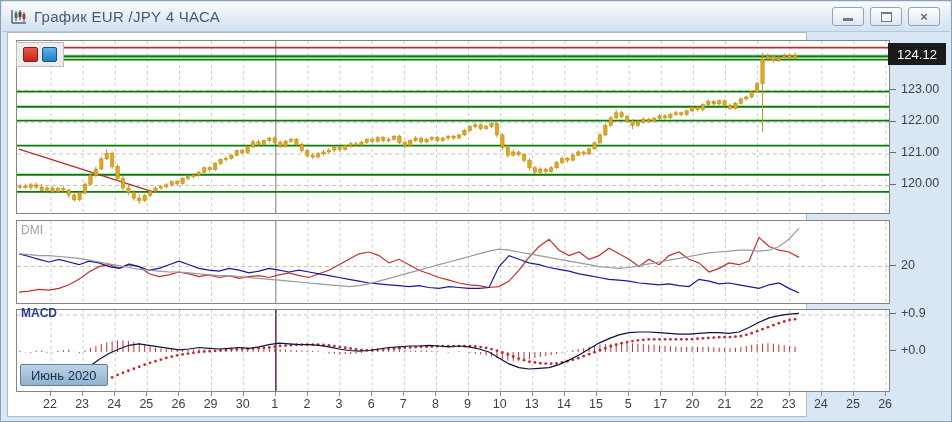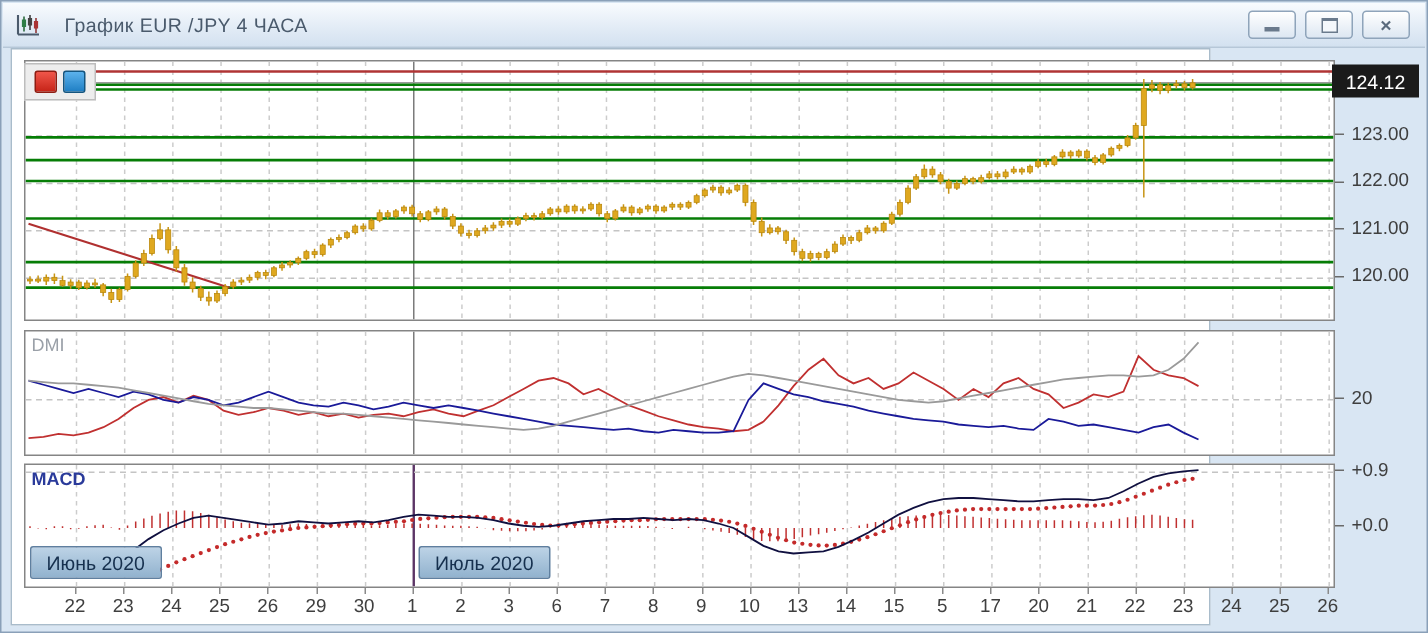--- a/index.html
+++ b/index.html
@@ -1,19 +1,19 @@
 <!DOCTYPE html>
 <html><head>
 <meta charset="utf-8">
 <style>
   html,body{margin:0;padding:0;background:#eef3f8;font-family:"Liberation Sans",sans-serif;}
   #window{position:relative;width:952px;height:422px;background:#d9e6f3;border:1px solid #8aa0b8;box-sizing:border-box;overflow:hidden;}
   #titlebar{position:absolute;left:1px;top:1px;right:1px;height:30px;display:flex;align-items:center;padding-left:8px;
     background:linear-gradient(#f8fbfe,#e3ecf6 55%,#d3e1f0);border-bottom:1px solid #b6c7d8;box-sizing:border-box;}
-  #title-text{font-size:13px;color:#4a5a6c;margin-left:15px;letter-spacing:.3px;}
+  #title-text{font-size:15px;color:#4a5a6c;margin-left:6px;letter-spacing:.3px;}
   #win-buttons{margin-left:auto;margin-right:10px;display:flex;gap:6px;}
   .win-btn{width:30px;height:17px;border:1px solid #8fa4ba;border-radius:3px;background:linear-gradient(#ffffff,#dde7f2);
     display:flex;align-items:center;justify-content:center;color:#5a6a7c;font-size:12px;line-height:1;cursor:default;}
   .min-glyph{display:block;width:10px;height:3px;background:#6a7a8c;margin-top:6px;}
   .res-glyph{display:block;width:9px;height:7px;border:1px solid #6a7a8c;border-top-width:2px;background:#f4f8fc;}
   .close-glyph{font-weight:bold;font-size:13px;color:#5a6a7c;}
   #content{position:absolute;left:6px;top:31px;width:800px;height:385px;background:#ffffff;border:1px solid #a9bccb;box-sizing:border-box;}
   .panel{position:absolute;left:8px;width:874px;border:1px solid #858585;box-sizing:border-box;background:#fff;}
   #main-panel{top:7px;height:174px;}
   #dmi-panel{top:187px;height:84px;}
@@ -23,21 +23,21 @@
     display:flex;align-items:center;justify-content:center;gap:4px;z-index:5;}
   .sq{width:13px;height:13px;border-radius:2px;}
   .sq-red{background:linear-gradient(#f0564a,#c62418);border:1px solid #8d1d12;}
   .sq-blue{background:linear-gradient(#5cb2ec,#1f7fc4);border:1px solid #14557f;}
   #price-box{position:absolute;left:880px;top:10px;width:58px;height:22px;background:#1b1b1b;color:#ffffff;
     font-size:13px;display:flex;align-items:center;justify-content:center;z-index:6;}
   .axis-label{position:absolute;font-size:12.5px;color:#3f3f3f;white-space:nowrap;}
   .axis-tick{position:absolute;width:6px;height:1px;background:#6a6a6a;}
   .pane-label{position:absolute;font-size:12px;z-index:4;}
   #dmi-label{left:13px;top:190px;color:#9aa0a8;}
-  #macd-label{left:13px;top:279px;color:#2a3a9a;font-weight:bold;}
+  #macd-label{left:13px;top:273px;color:#2a3a9a;font-weight:bold;}
   .month-badge{position:absolute;top:331px;height:20px;padding:0 10px;display:flex;align-items:center;z-index:7;
     background:linear-gradient(#bdd3e6,#91b2ce);border:1px solid #5f7f9f;border-radius:2px;
     color:#16304e;font-size:13px;white-space:nowrap;}
   #x-axis{position:absolute;left:0;top:359px;width:940px;height:24px;text-align:center;}
   .x-label{position:absolute;top:5px;transform:translateX(-50%);font-size:12.5px;color:#3f3f3f;}
   .x-tick{position:absolute;top:0;width:1px;height:4px;background:#8a8a8a;}
 </style>
 </head>
 <body>
 
@@ -755,21 +755,20 @@
             <circle cx="761.7999999999986" cy="13.129120879121384" r="1.4" fill="#c42a2a"></circle>
             <circle cx="767.2199999999985" cy="11.50615384615429" r="1.4" fill="#c42a2a"></circle>
             <circle cx="772.6399999999985" cy="9.99296703296725" r="1.4" fill="#c42a2a"></circle>
             <circle cx="778.0599999999985" cy="9.188901098901312" r="1.4" fill="#c42a2a"></circle>
           </g>
           <polyline points="72,56.8 82,49.4 92,43.5 102,39.0 112,35.3 122,33.8 132,35.3 142,36.8 152,38.3 162,39.8 172,39.0 182,37.5 192,38.3 202,39.0 212,38.3 222,37.5 232,38.3 242,36.8 252,34.6 262,33.1 272,33.8 282,34.6 292,34.6 302,35.3 312,36.8 322,39.0 332,40.5 342,41.2 352,40.5 362,39.0 372,37.5 382,36.8 392,36.0 402,36.0 412,35.3 422,36.0 432,36.8 442,36.0 452,36.8 462,39.0 472,42.0 482,47.9 492,53.9 502,57.6 512,59.0 522,58.3 532,57.6 542,54.6 552,50.1 562,45.0 572,39.0 582,33.1 592,28.6 602,24.9 612,22.7 622,22.0 632,22.0 642,22.7 652,23.4 662,24.2 672,24.2 682,23.4 692,22.7 702,22.7 712,23.4 722,22.0 732,17.5 742,12.3 752,7.9 762,5.6 772,4.2 782,3.4" fill="none" stroke="#101040" stroke-width="1.2"></polyline>
         </svg>
     </div>
 
     <div class="month-badge" style="left:12px;">Июнь 2020</div>
-    <div class="month-badge" style="left:271px;">Июль 2020</div>
 
     <div id="x-axis">
         <div class="x-tick" style="left: 42px;"></div>
         <div class="x-label" style="left: 42px;">22</div>
         <div class="x-tick" style="left: 74.12px;"></div>
         <div class="x-label" style="left: 74.12px;">23</div>
         <div class="x-tick" style="left: 106.24px;"></div>
         <div class="x-label" style="left: 106.24px;">24</div>
         <div class="x-tick" style="left: 138.36px;"></div>
         <div class="x-label" style="left: 138.36px;">25</div>

